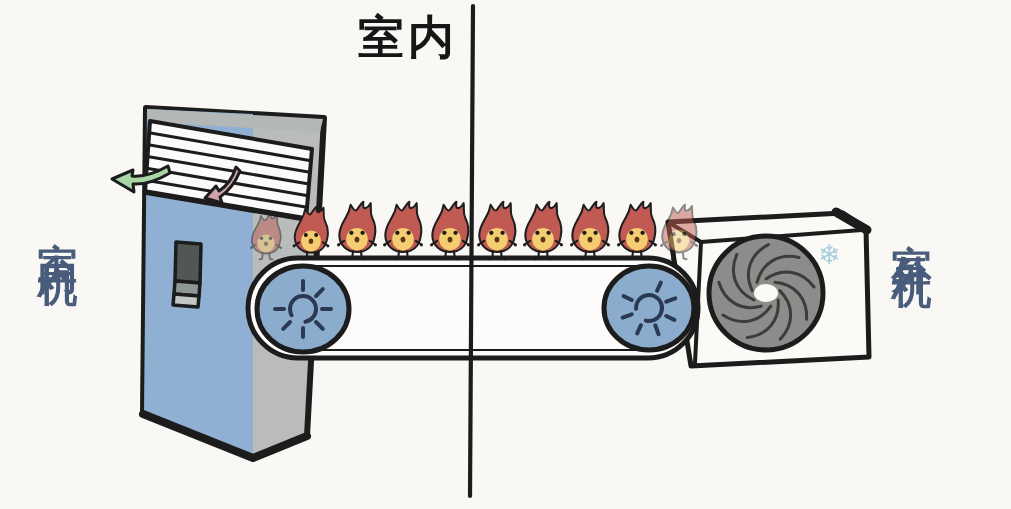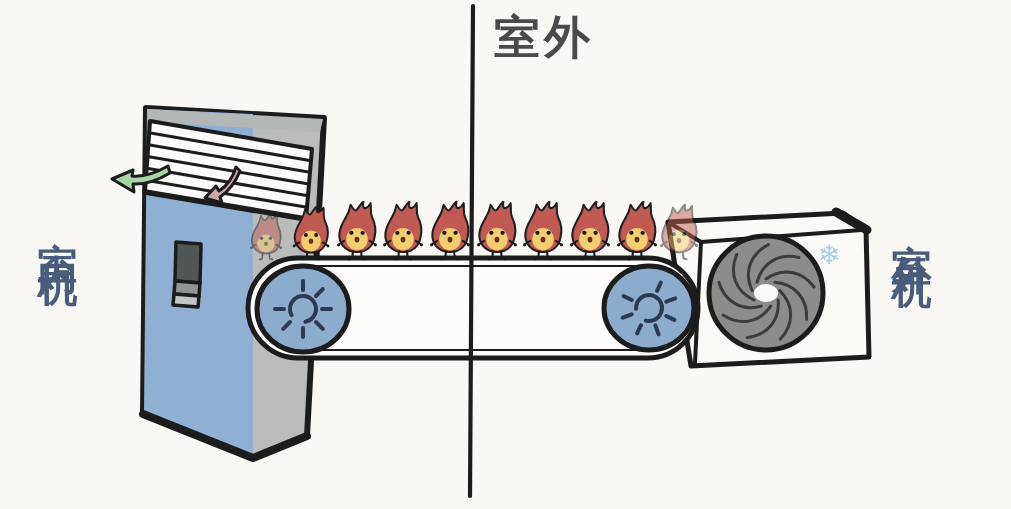--- a/index.html
+++ b/index.html
@@ -147,16 +147,16 @@
         <use href="#flame-shape" x="379" y="200.8" width="48" height="64"></use>
         <use href="#flame-shape" x="426" y="200.8" width="48" height="64"></use>
         <use href="#flame-shape" x="473" y="200.8" width="48" height="64"></use>
         <use href="#flame-shape" x="519" y="200.8" width="48" height="64"></use>
         <use href="#flame-shape" x="566" y="200.8" width="48" height="64"></use>
         <use href="#flame-shape" x="613" y="200.8" width="48" height="64"></use>
         <use href="#flame-shape" x="656.2" y="203.76" width="45.599999999999994" height="60.8" opacity="0.5"></use>
       </g>
   </svg>
 
-  <div class="title title-outdoor">室外</div>
+  <div class="title title-indoor">室内</div>
   <div class="side-label side-label-left">室内机</div>
   <div class="side-label side-label-right">室外机</div>
 </div>
 
 </body></html>

